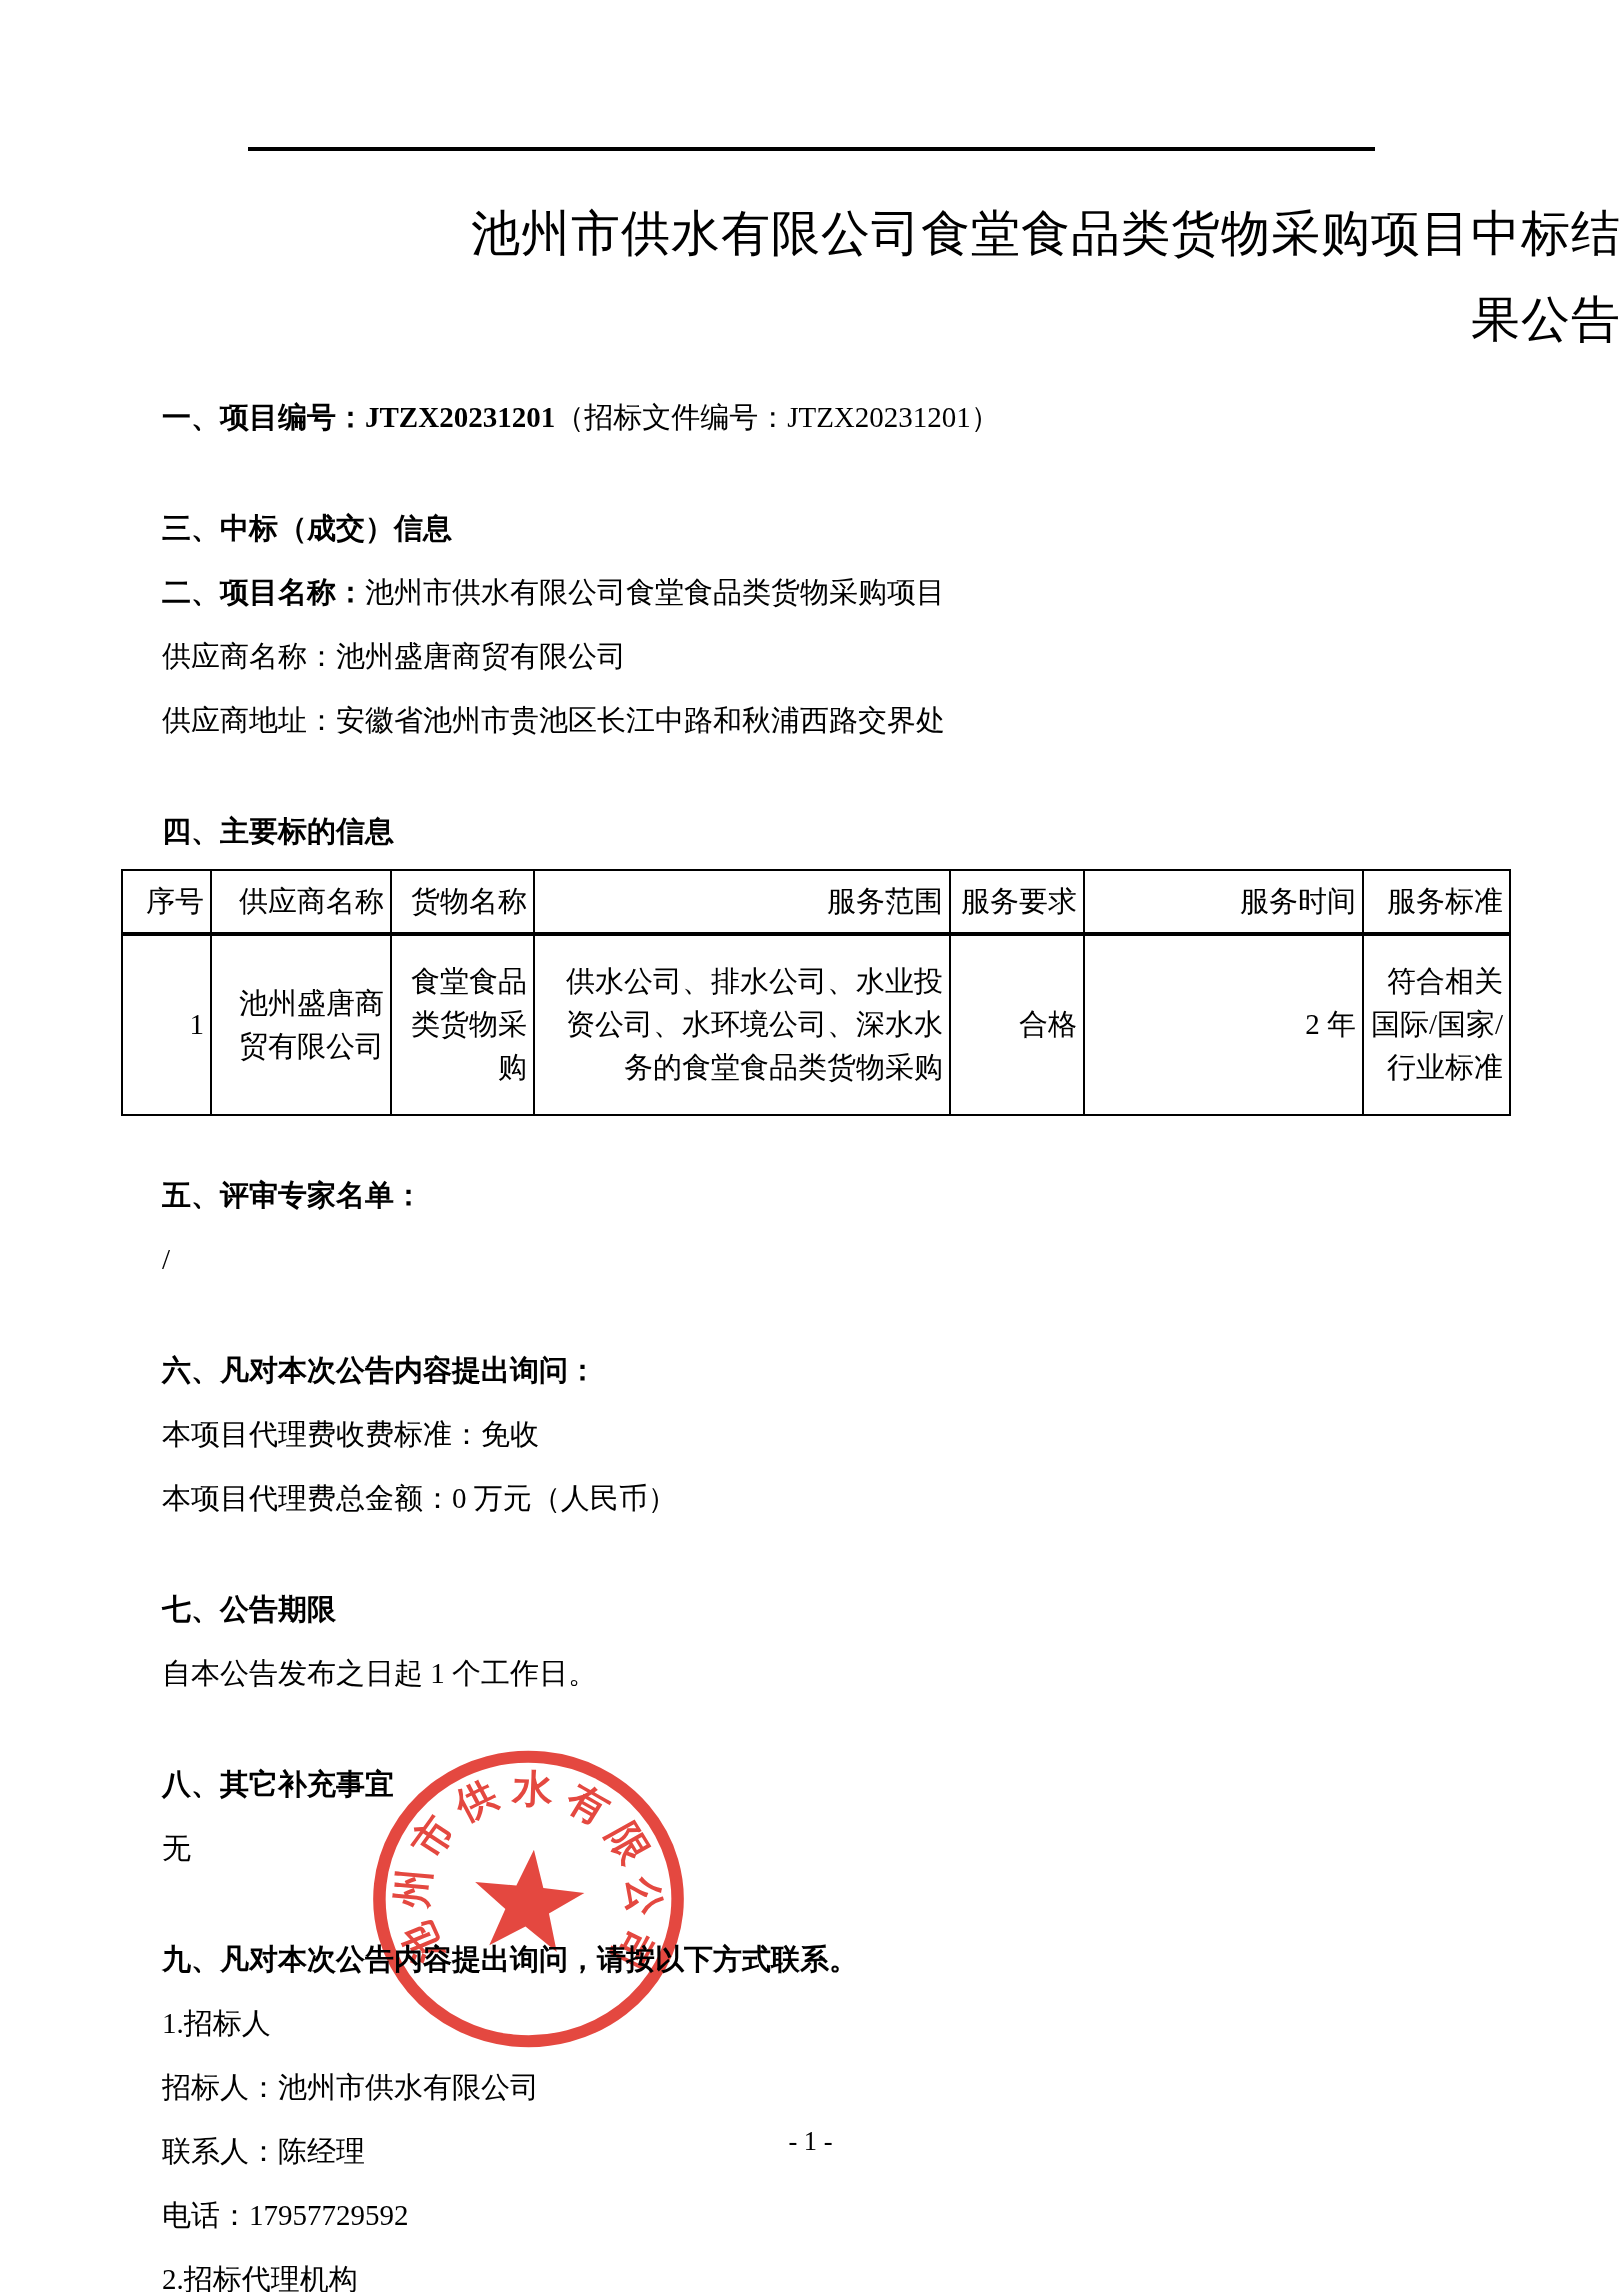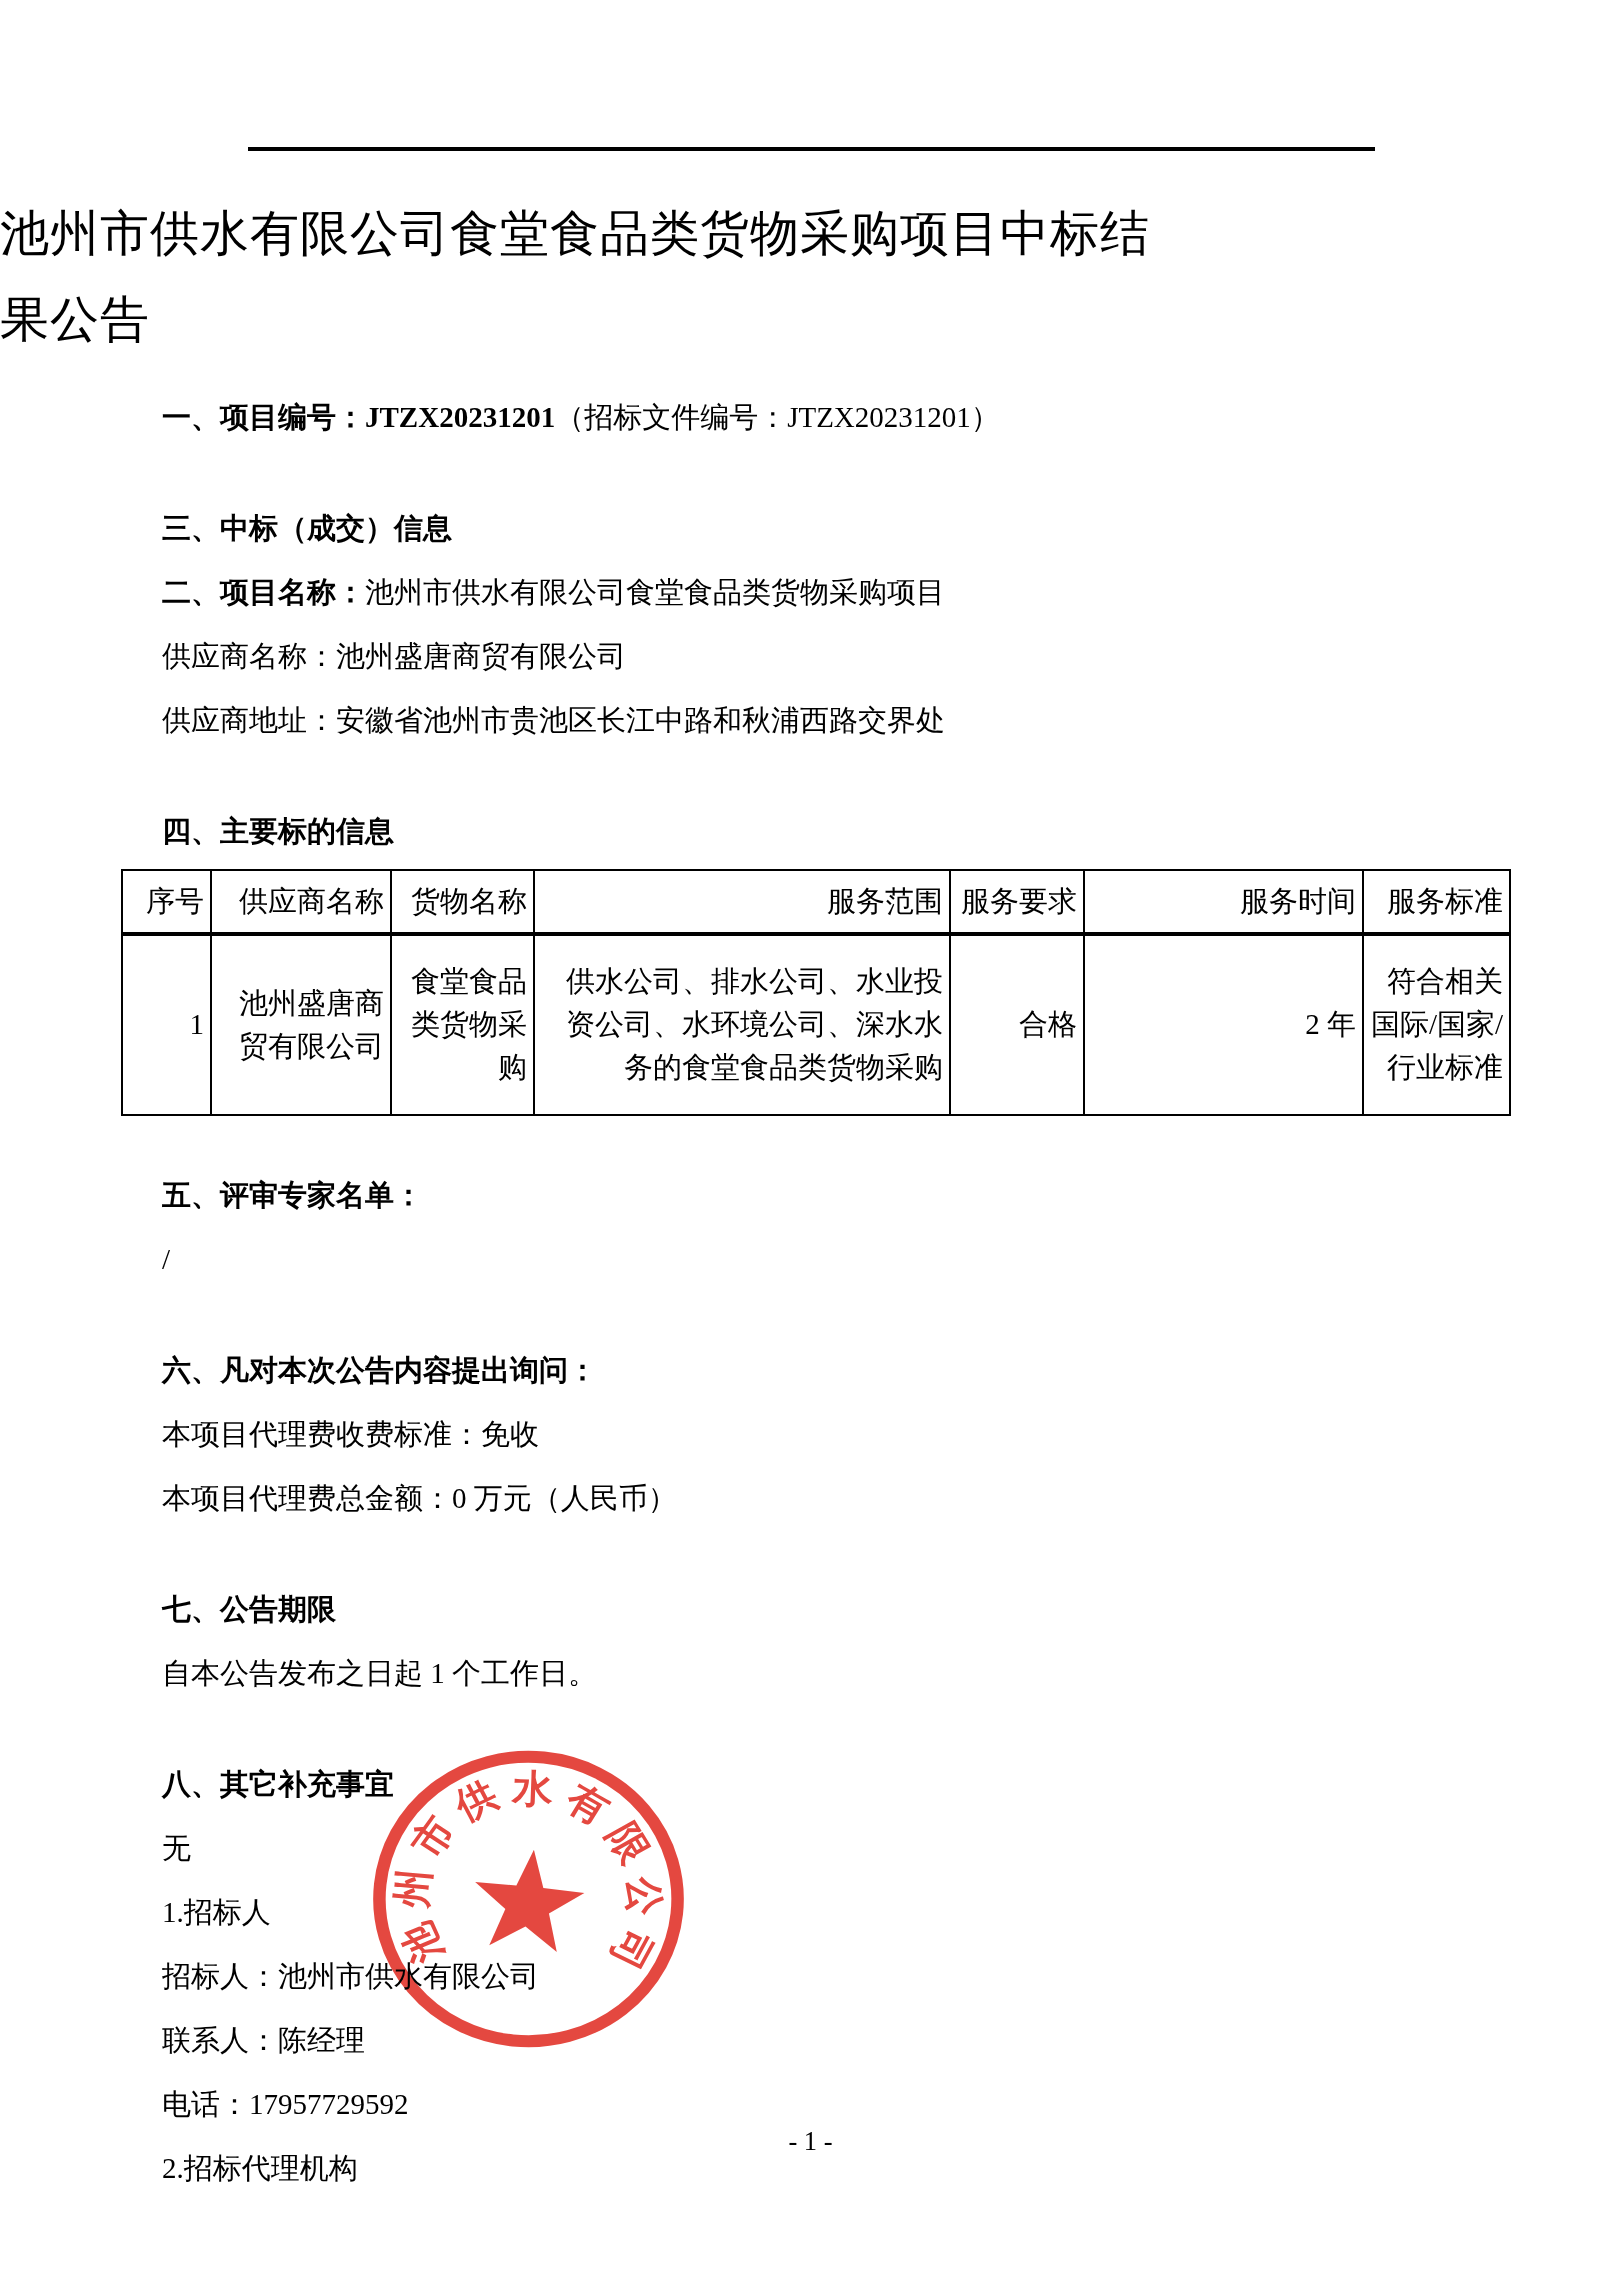--- a/index.html
+++ b/index.html
@@ -14,21 +14,21 @@
   }
   .header-rule {
     position:absolute;
     left:248px; top:147px;
     width:1127px; height:3.9px;
     background:#000;
   }
   .title {
     position:absolute;
     top:191px; left:0; right:0;
-    text-align:left;
+    text-align:right;
     font-size:49px;
     line-height:86px;
     letter-spacing:1px;
     font-weight:normal;
   }
   .content {
     position:absolute;
     top:385px; left:162px; right:118px;
     font-size:29px;
   }
@@ -144,20 +144,21 @@
     <div class="para">本项目代理费总金额：0 万元（人民币）</div>
 
     <div class="para b">七、公告期限</div>
 
     <div class="para">自本公告发布之日起 1 个工作日。</div>
 
     <div class="para b">八、其它补充事宜</div>
 
     <div class="para">无</div>
 
+    <div class="para b">九、凡对本次公告内容提出询问，请按以下方式联系。</div>
 
     <div class="para">1.招标人</div>
 
     <div class="para">招标人：池州市供水有限公司</div>
 
 
     <div class="para">联系人：陈经理</div>
 
     <div class="para">电话：17957729592</div>
 

